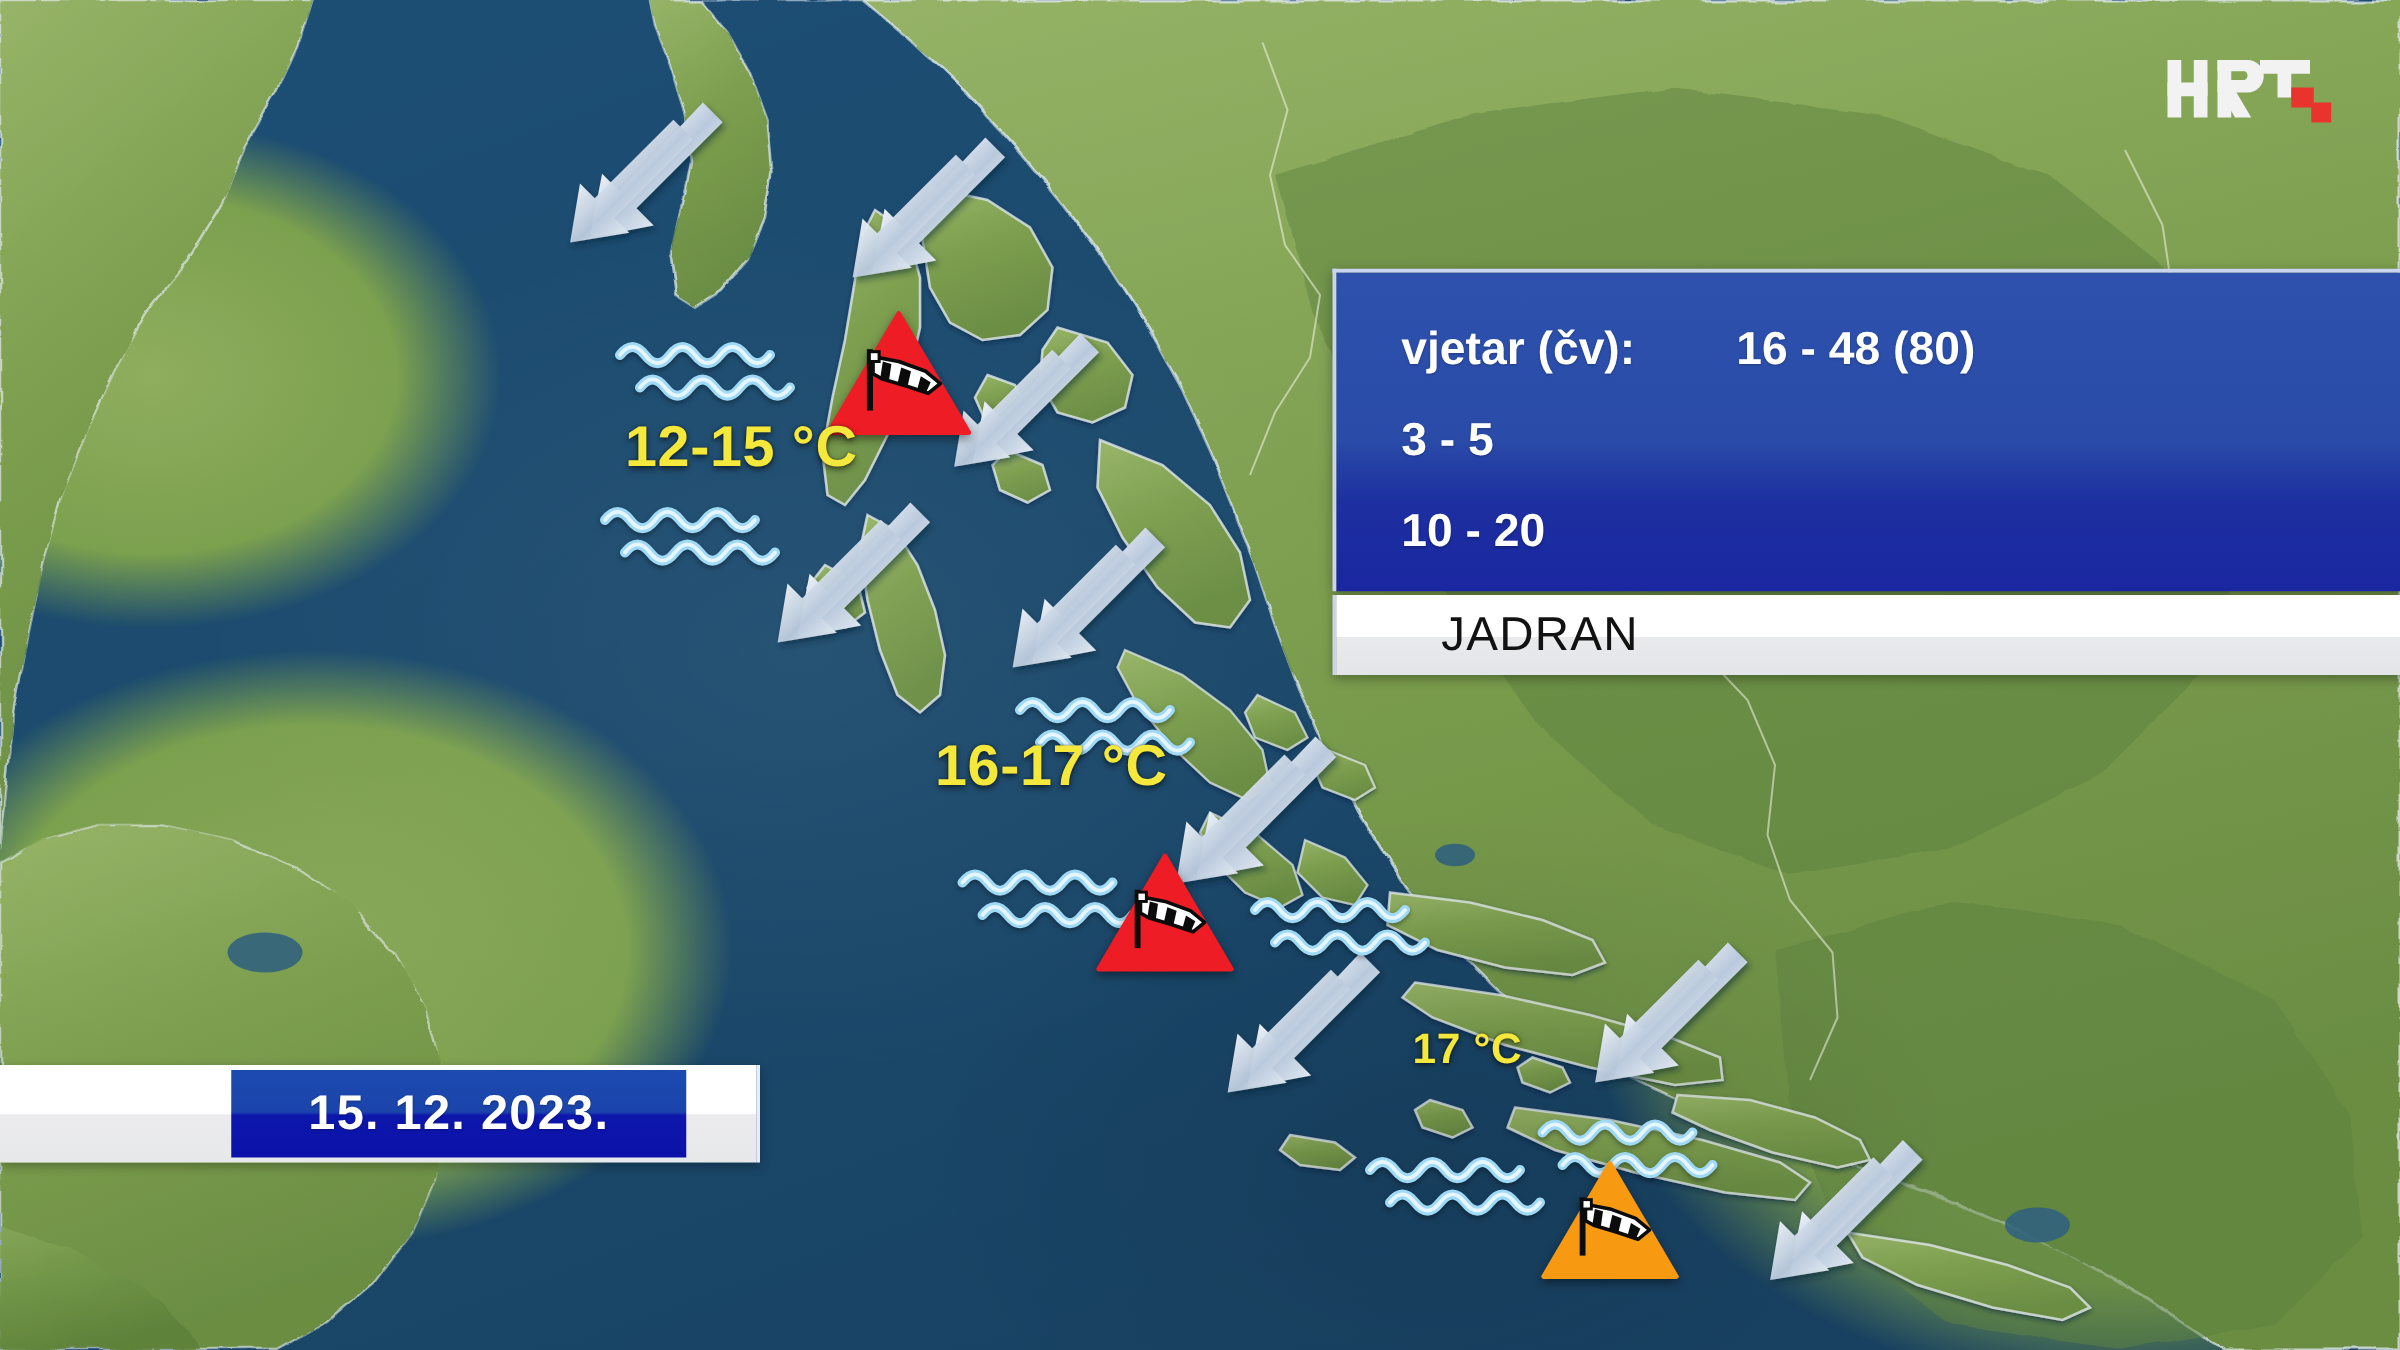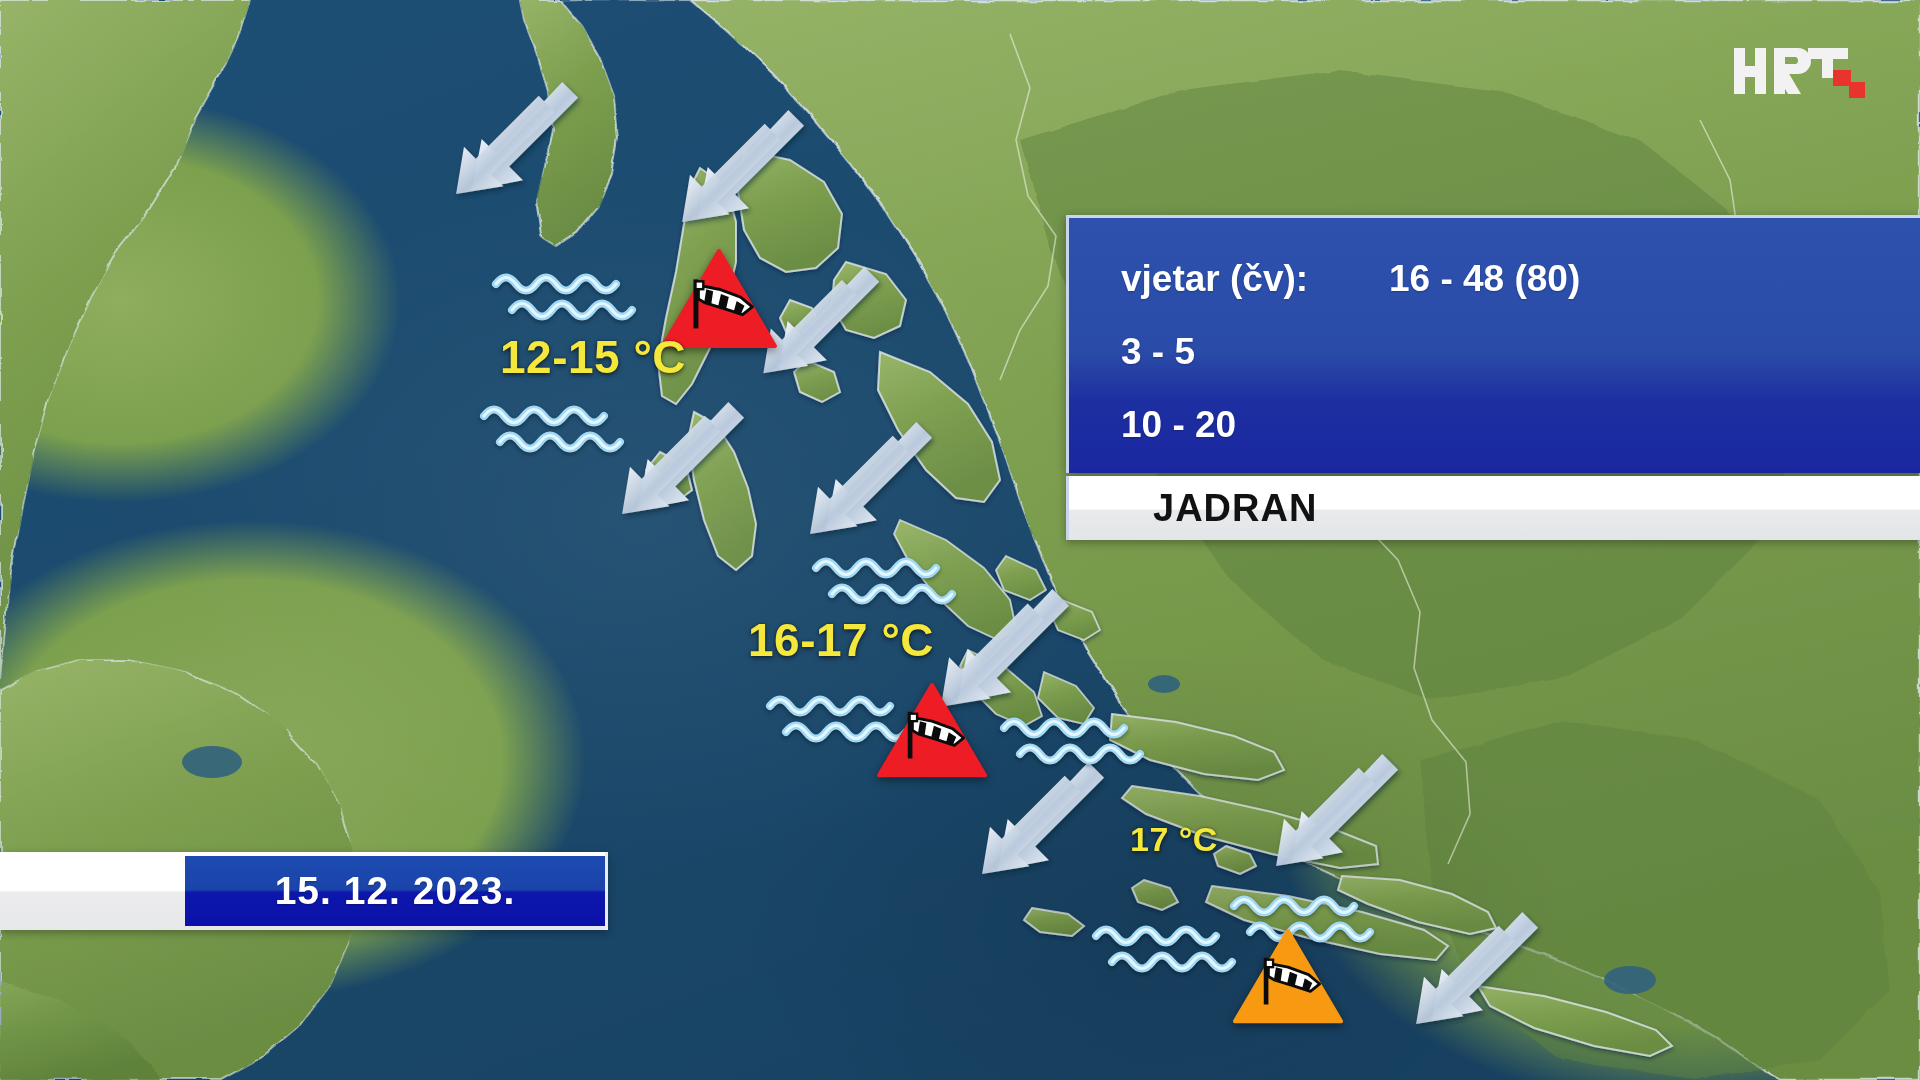--- a/index.html
+++ b/index.html
@@ -57,29 +57,29 @@
      font-size:37px; font-weight:bold; line-height:1; margin-bottom:36px;
      text-shadow:0 1px 2px rgba(0,0,0,.25); }
   .info-label { width:268px; flex:0 0 268px; }
   .info-value { }
 
   #jadran-bar { position:absolute; left:1066px; top:476px; width:860px; height:64px;
      background:linear-gradient(180deg,#ffffff 0%, #ffffff 52%, #e9eaec 53%, #e4e5e8 100%);
      border-left:3px solid #c9d4ef;
      box-shadow:0 3px 8px rgba(0,0,0,.30);
      display:flex; align-items:center; }
-  #jadran-title { margin-left:84px; font-size:38px; font-weight:bold; color:#121212;
+  #jadran-title { margin-left:84px; font-size:38px; font-weight:normal; color:#121212;
      letter-spacing:1px; }
 
   
   #date-bar { position:absolute; left:0px; top:852px; width:608px; height:78px;
      background:linear-gradient(180deg,#ffffff 0%, #ffffff 50%, #ececee 51%, #e7e8ea 100%);
      border-right:3px solid #e8ecf6;
      box-shadow:0 3px 8px rgba(0,0,0,.30); }
-  #date-chip { position:absolute; left:185px; top:856px; width:420px; height:70px;
+  #date-chip { position:absolute; left:185px; top:856px; width:364px; height:70px;
      background:linear-gradient(180deg,#1c4bb0 0%, #1b44ab 48%, #0d17ac 52%, #0b11a8 100%);
      display:flex; align-items:center; justify-content:center; }
   #date-text { color:#ffffff; font-size:39px; font-weight:bold; letter-spacing:1px;
      text-shadow:0 1px 2px rgba(0,0,0,.30); }
 
   
   #hrt-logo { position:absolute; right:38px; top:40px; width:150px; height:62px; }
   #hrt-logo svg { width:100%; height:100%; }
 </style>
 </head>
@@ -554,21 +554,21 @@
       <path d="M47,42 L54,44 L52,58 L45,55 Z" fill="#0b0b0b"></path>
       <path d="M62,47 L70,50 L67,63 L59,60 Z" fill="#0b0b0b"></path>
       <path d="M78,54 L86,59 L82,68 L75,65 Z" fill="#0b0b0b"></path>
       <rect x="36" y="34" width="8" height="8" fill="#ffffff" stroke="#0b0b0b" stroke-width="2.5"></rect>
     </g>
   </svg></div>
     </div>
 
   <div id="temp-layer">
       <div class="sea-temp" style="left: 500px; top: 330px; font-size: 46px;">12-15 °C</div>
-      <div class="sea-temp" style="left: 748px; top: 613px; font-size: 46px;">16-17 °C</div>
+      <div class="sea-temp" style="left: 748px; top: 585px; font-size: 46px;">16-17 °C</div>
       <div class="sea-temp" style="left: 1130px; top: 820px; font-size: 34px;">17 °C</div>
     </div>
 
   <div id="info-panel">
     <div class="info-row">
       <span class="info-label">vjetar (čv):</span>
       <span class="info-value">16 - 48 (80)</span>
     </div>
     <div class="info-row">
       <span class="info-value">3 - 5</span>

